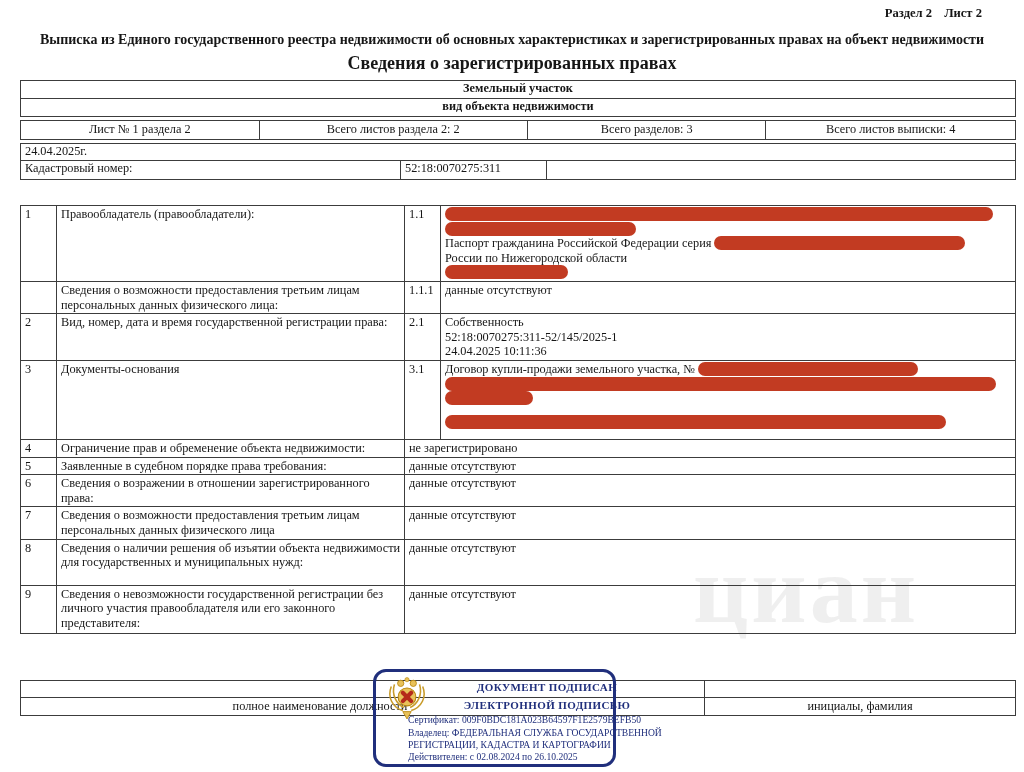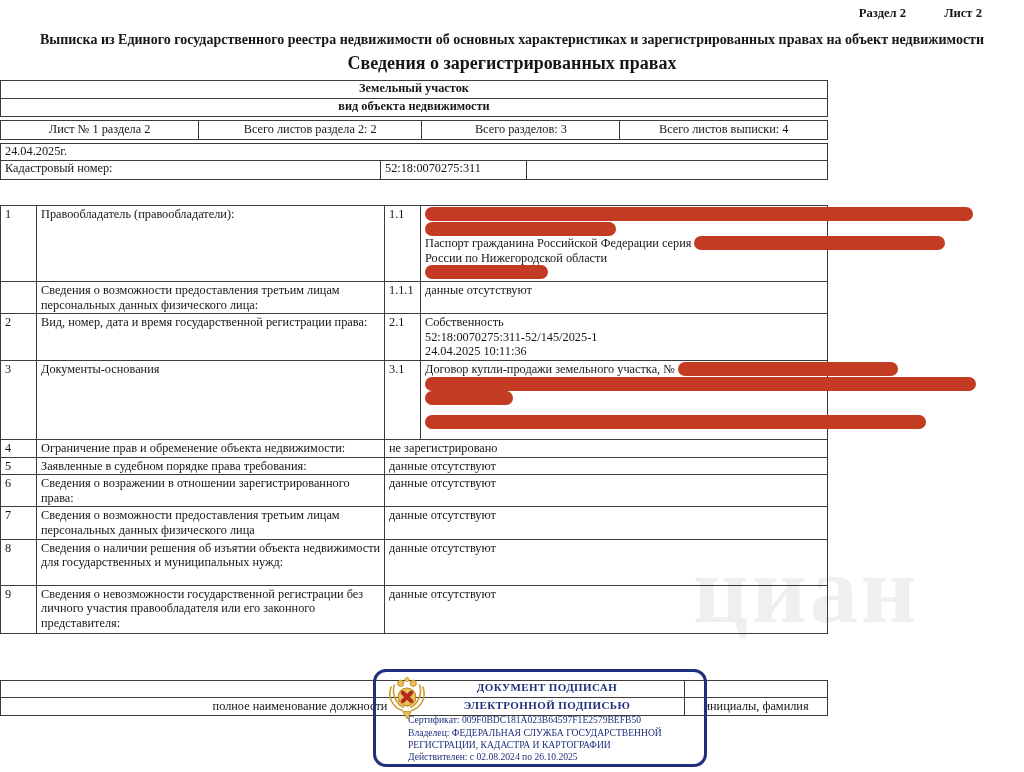--- a/index.html
+++ b/index.html
@@ -10,26 +10,26 @@
     font-size:12.3px;line-height:14.6px;
   }
   .abs{position:absolute;}
   
   .watermark{
     left:693px;top:583px;z-index:0;
     font-size:96px;font-weight:bold;letter-spacing:3px;
     color:var(--wm,#d0d0d0);opacity:.32;white-space:nowrap;
   }
   
-  .hdr-right{top:6px;right:42px;display:flex;gap:38px;font-weight:bold;font-size:12.6px;z-index:2;}
+  .hdr-right{top:6px;right:42px;display:flex;gap:12px;font-weight:bold;font-size:12.6px;z-index:2;}
   
   .title{top:33px;left:0;width:100%;text-align:center;font-weight:bold;font-size:14px;z-index:2;}
   .subtitle{top:56px;left:0;width:100%;text-align:center;font-weight:bold;font-size:18px;z-index:2;}
   
-  .tbl{left:0;width:828px;border:1px solid var(--line);box-sizing:border-box;background:transparent;z-index:1;}
+  .tbl{left:20px;width:996px;border:1px solid var(--line);box-sizing:border-box;background:transparent;z-index:1;}
   .tbl-a{top:80px;}
   .tbl-a .row{height:17px;text-align:center;font-weight:bold;overflow:hidden;}
   .tbl-a .row:first-child{border-bottom:1px solid var(--line);}
   .tbl-b{top:120px;display:grid;grid-template-columns:24% 27% 24% 25%;}
   .tbl-b .cell{height:18px;text-align:center;border-right:1px solid var(--line);overflow:hidden;padding-top:1px;box-sizing:border-box;}
   .tbl-b .cell:last-child{border-right:none;}
   .tbl-c{top:143px;}
   .tbl-c .daterow{height:17px;border-bottom:1px solid var(--line);padding-left:4px;box-sizing:border-box;}
   .tbl-c .cadrow{height:18px;display:grid;grid-template-columns:380px 146px 1fr;}
   .tbl-c .cadrow .c{border-right:1px solid var(--line);padding-left:4px;box-sizing:border-box;overflow:hidden;}
@@ -50,21 +50,21 @@
   .h16{min-height:16px;} .h46{min-height:46px;} .h47{min-height:47px;}
   
   .tbl-sign{top:680px;display:grid;grid-template-columns:684px 1fr;grid-template-rows:17px 17px;}
   .tbl-sign .c{box-sizing:border-box;overflow:hidden;}
   .tbl-sign .c.bb{border-bottom:1px solid var(--line);}
   .tbl-sign .c.br{border-right:1px solid var(--line);}
   .tbl-sign .cap{text-align:center;padding-top:1px;}
   .tbl-sign .cap.shift{padding-right:85px;}
   
   .stamp{
-    left:373px;top:669px;width:334px;height:98px;z-index:3;
+    left:373px;top:669px;width:243px;height:98px;z-index:3;
     border:3px solid var(--navy);border-radius:13px;box-sizing:border-box;
     background:transparent;color:var(--navy);
   }
   .stamp .t1{position:absolute;left:58px;top:8px;width:226px;text-align:center;font-weight:bold;font-size:11px;letter-spacing:.4px;}
   .stamp .t2{position:absolute;left:58px;top:26px;width:226px;text-align:center;font-weight:bold;font-size:11px;letter-spacing:.4px;}
   .stamp .ln{position:absolute;left:10px;width:278px;font-size:9.6px;line-height:11px;white-space:nowrap;margin-left:22px;}
   .stamp .cert{top:42px;} .stamp .own1{top:55px;} .stamp .own2{top:67px;} .stamp .val{top:79px;}
   .stamp .emblem{position:absolute;left:10px;top:4px;width:42px;height:44px;}
 </style>
 </head>

